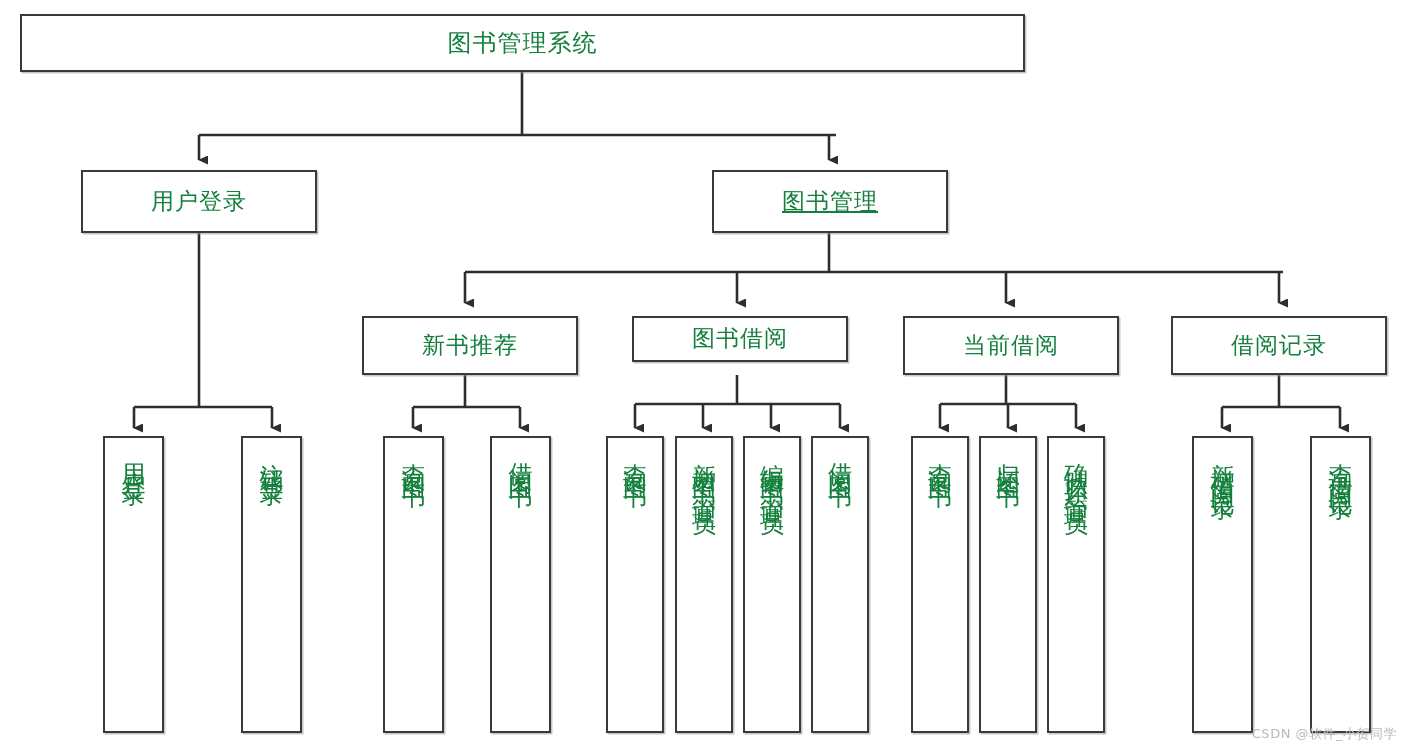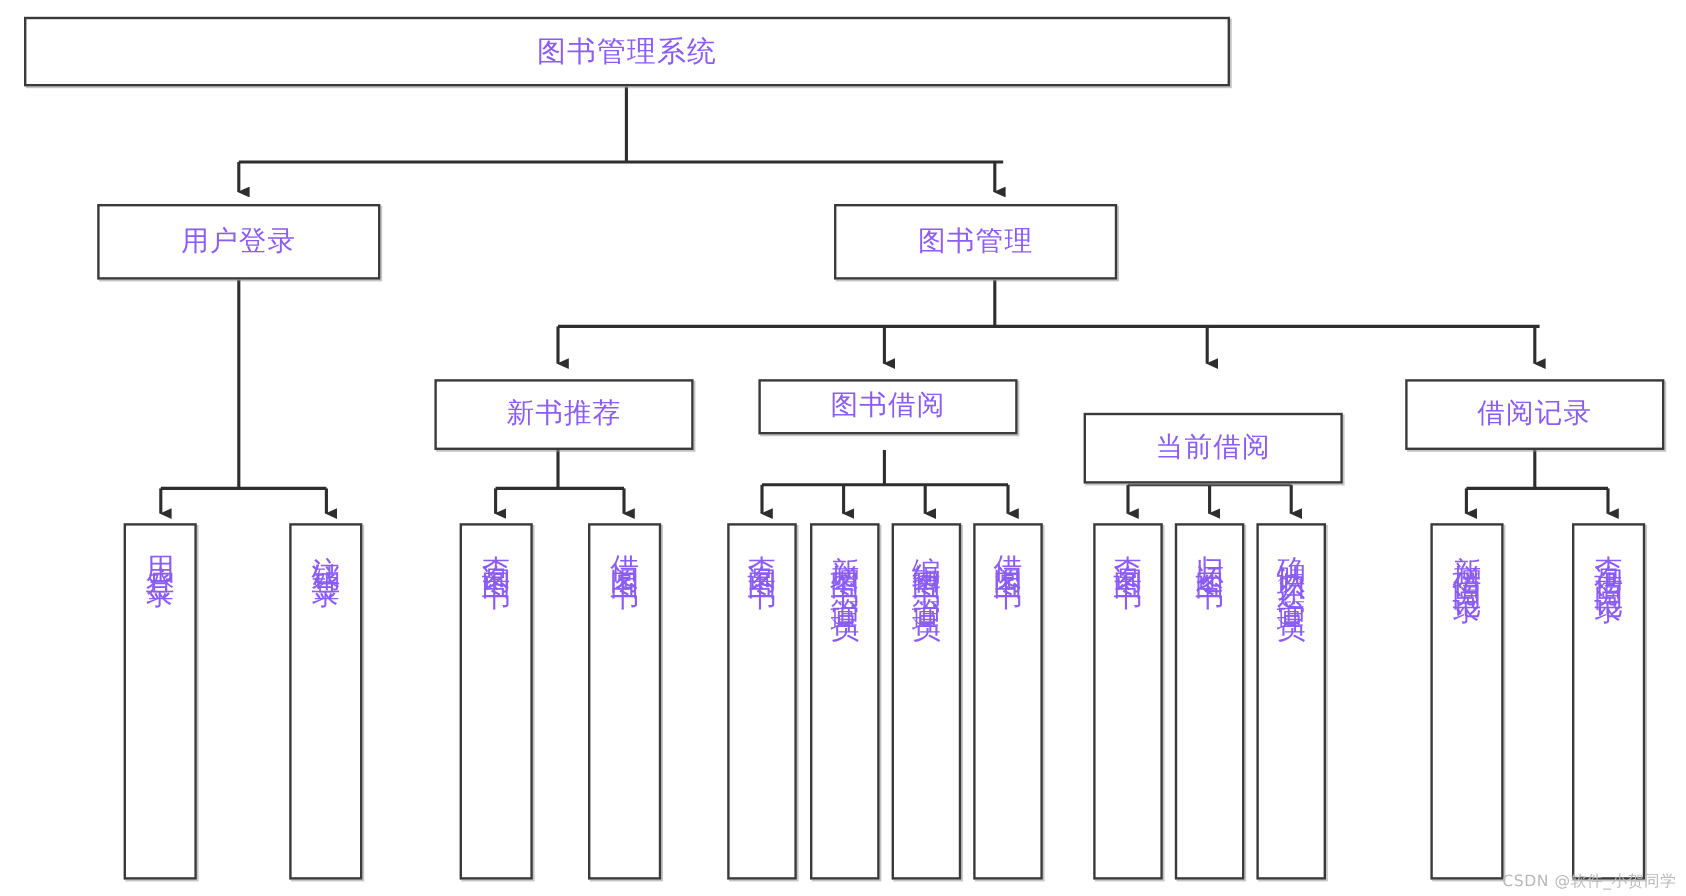--- a/index.html
+++ b/index.html
@@ -28,21 +28,21 @@
   }
   .node {
     position: absolute;
     box-sizing: border-box;
     background: #ffffff;
     border: 2px solid #3a3a3a;
     box-shadow: 1.5px 1.5px 0 0 rgba(150,150,150,0.55);
     display: flex;
     align-items: center;
     justify-content: center;
-    color: #8b5cf6;
+    color: #15803d;
     z-index: 2;
   }
   .node-label {
     display: block;
     white-space: pre-line;
     text-align: center;
     line-height: 1.18;
   }
   
   .node.h .node-label {
@@ -133,33 +133,33 @@
   </svg>
 
   <div class="node h root" style="left:20px; top:14px; width:1005px; height:58px;">
     <span class="node-label">图书管理系统</span>
   </div>
 
   <div class="node h" style="left:81px; top:170px; width:236px; height:63px;">
     <span class="node-label">用户登录</span>
   </div>
 
-  <div class="node h" style="left:695px; top:170px; width:236px; height:63px;">
+  <div class="node h" style="left:712px; top:170px; width:236px; height:63px;text-decoration:underline;">
     <span class="node-label">图书管理</span>
   </div>
 
   <div class="node h" style="left:362px; top:316px; width:216px; height:59px;">
     <span class="node-label">新书推荐</span>
   </div>
 
   <div class="node h" style="left:632px; top:316px; width:216px; height:46px;">
     <span class="node-label">图书借阅</span>
   </div>
 
-  <div class="node h" style="left:903px; top:316px; width:216px; height:59px;margin-top:28px;">
+  <div class="node h" style="left:903px; top:316px; width:216px; height:59px;">
     <span class="node-label">当前借阅</span>
   </div>
 
   <div class="node h" style="left:1171px; top:316px; width:216px; height:59px;">
     <span class="node-label">借阅记录</span>
   </div>
 
   <div class="node v" style="left:103px; top:436px; width:61px; height:297px;">
     <span class="node-label">用户登录</span>
   </div>

